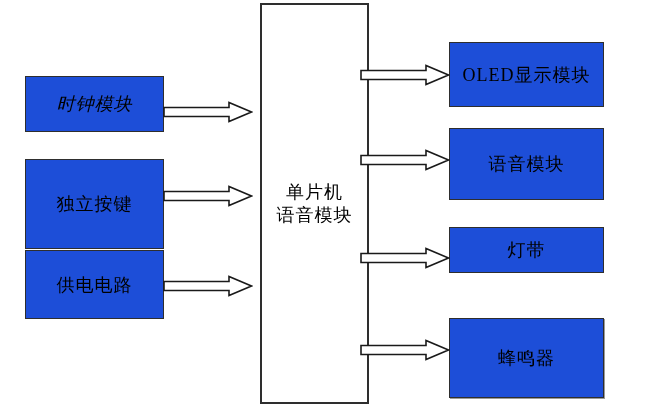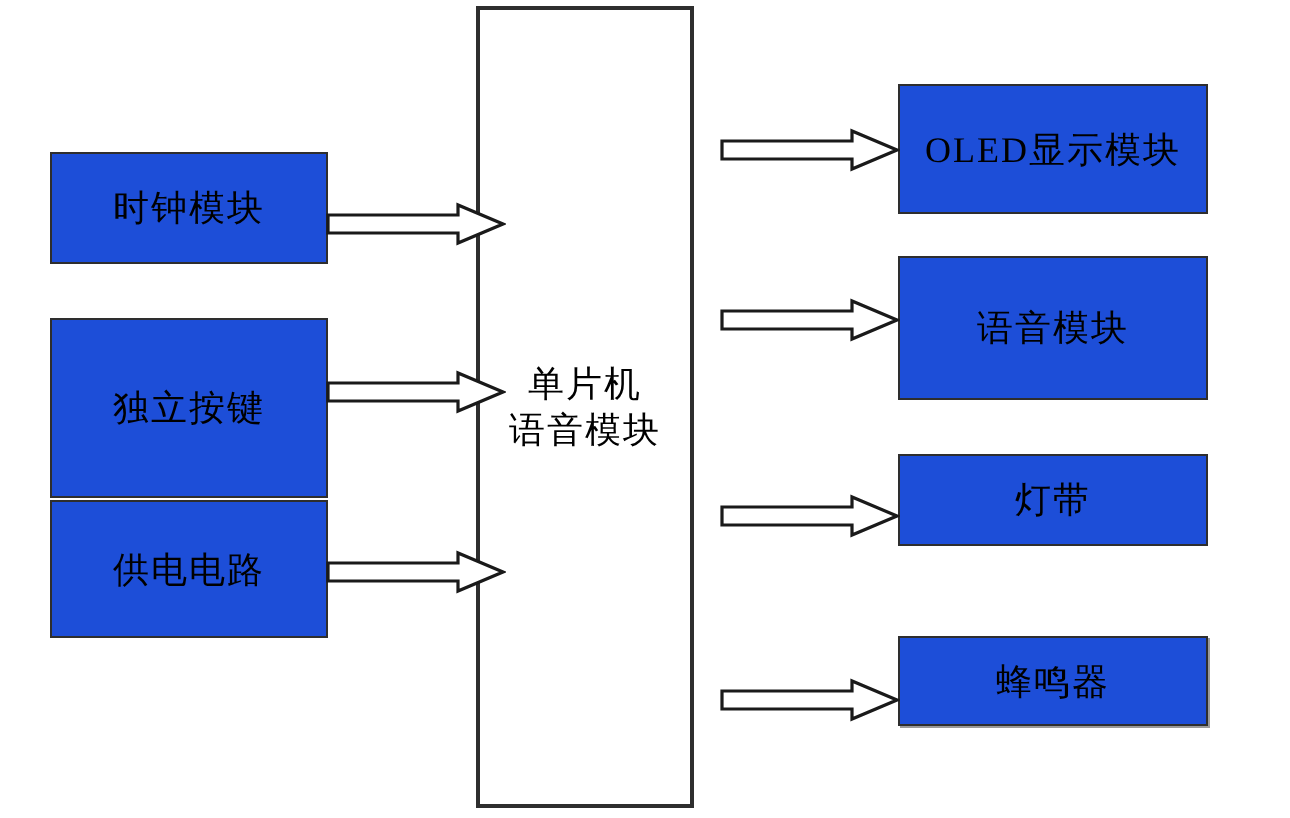--- a/index.html
+++ b/index.html
@@ -26,47 +26,47 @@
     text-align: center;
     font-size: 18px;
     letter-spacing: 1px;
     box-sizing: border-box;
   }
   .box.shadowed {
     box-shadow: 1px 1px 0 #9a9a9a;
   }
   .center-box {
     position: absolute;
-    left: 238px;
+    left: 260px;
     top: 3px;
     width: 109px;
     height: 401px;
     border: 2px solid #2e2e2e;
     background: #ffffff;
     display: flex;
     flex-direction: column;
     align-items: center;
     justify-content: center;
     text-align: center;
     font-size: 18px;
     line-height: 23px;
     letter-spacing: 1px;
     box-sizing: border-box;
   }
   
   .lbox { left: 25px; width: 139px; }
-  #lbox0 { top: 76px;  height: 56px; }
+  #lbox0 { top: 76px;  height: 56px; font-style: italic; }
   #lbox1 { top: 159px; height: 90px; }
   #lbox2 { top: 250px; height: 69px; }
   
   .rbox { left: 449px; width: 155px; }
   #rbox0 { top: 42px;  height: 65px; }
   #rbox1 { top: 128px; height: 72px; text-align: center; }
   #rbox2 { top: 227px; height: 46px; }
-  #rbox3 { top: 318px; height: 45px; }
+  #rbox3 { top: 318px; height: 80px; }
   
   .arrow {
     position: absolute;
     width: 90px;
     height: 22px;
   }
   .arrow svg { display: block; width: 100%; height: 100%; }
   .larrow { left: 163px; }
   #larrow0 { top: 101px; }
   #larrow1 { top: 185px; }

